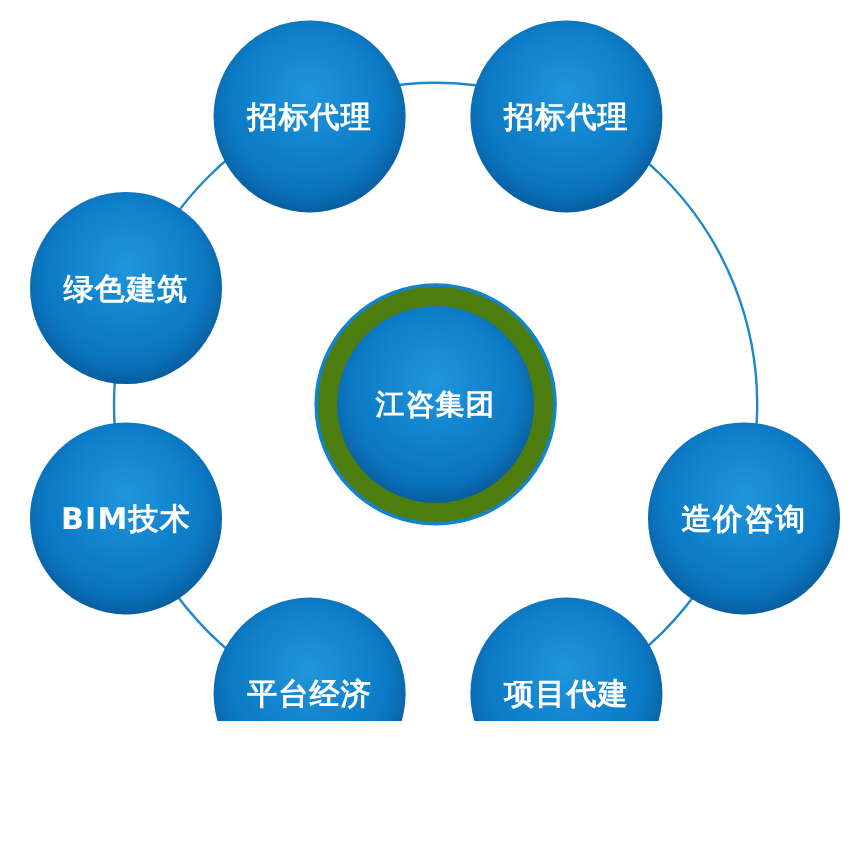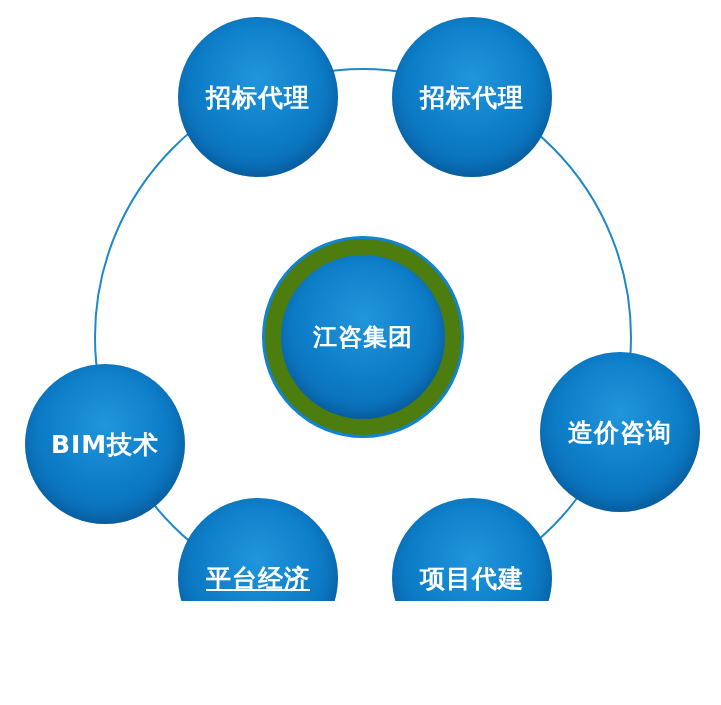--- a/index.html
+++ b/index.html
@@ -47,22 +47,22 @@
       #0e7ec9 45%,
       #0a70b9 72%,
       #07619f 100%);
     box-shadow: inset -2px -6px 14px rgba(0, 40, 80, 0.25);
   }
   .pos-0 { left: 178px; top: 17px;  }  
   .pos-1 { left: 392px; top: 17px;  }  
   .pos-2 { left: 540px; top: 160px; }  
   .pos-3 { left: 540px; top: 352px; }  
   .pos-4 { left: 392px; top: 498px; }  
-  .pos-5 { left: 178px; top: 498px; text-decoration: underline; }  
-  .pos-6 { left: 25px;  top: 364px; }  
+  .pos-5 { left: 178px; top: 498px; }  
+  .pos-6 { left: 25px;  top: 352px; }  
   .pos-7 { left: 25px;  top: 160px; }  
 
   
   .center-outer {
     position: absolute;
     left: 262px;
     top: 236px;
     width: 202px;
     height: 202px;
     border: 3px solid #1084cc;
@@ -118,20 +118,23 @@
   </div>
 
   <div class="node pos-5">
     <span>平台经济</span>
   </div>
 
   <div class="node pos-6">
     <span>BIM技术</span>
   </div>
 
+  <div class="node pos-7">
+    <span>绿色建筑</span>
+  </div>
 
   <div class="center-outer">
     <div class="center-inner">
       <span>江咨集团</span>
     </div>
   </div>
 
 </div>
 
 </body></html>

